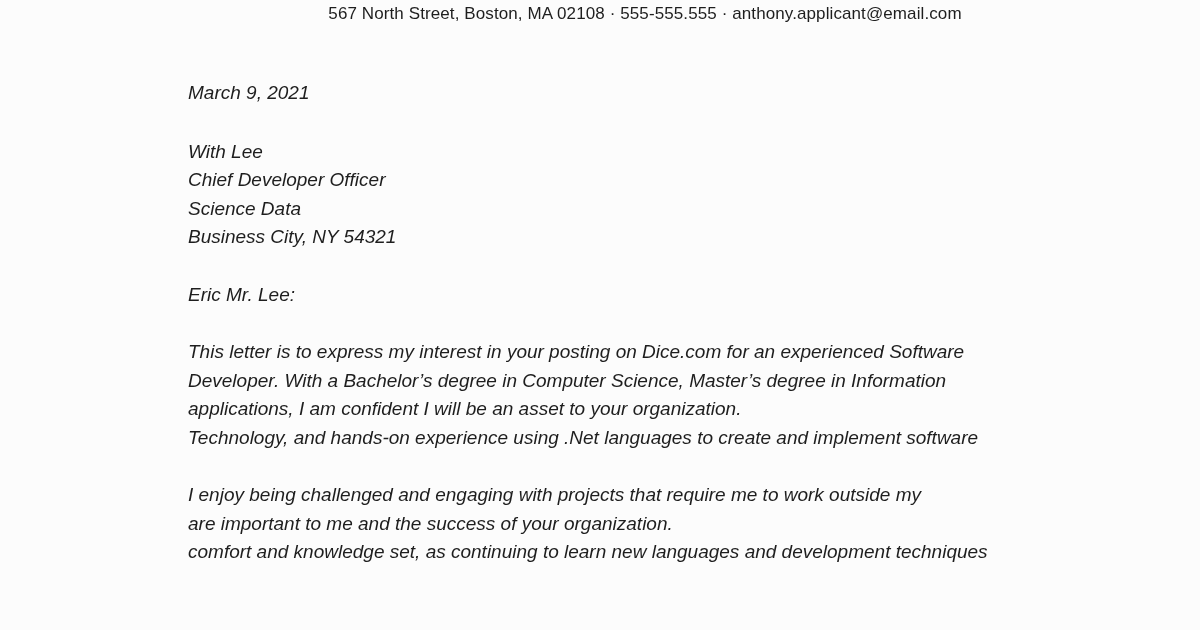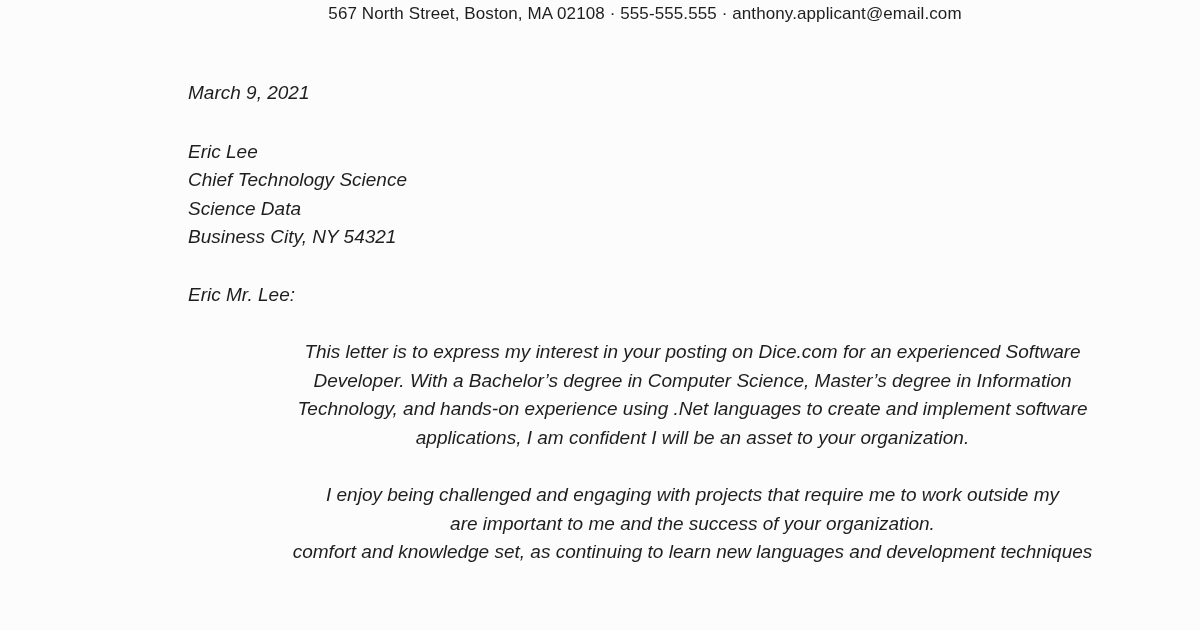--- a/index.html
+++ b/index.html
@@ -40,55 +40,54 @@
     margin-top: 54px;
   }
   .recipient-block {
     margin-top: 30px;
   }
   .salutation-block {
     margin-top: 29px;
   }
   .paragraph {
     margin-top: 29px;
-    text-align: center;
   }
   .line {
     white-space: nowrap;
   }
 </style>
 </head>
 <body style="background: rgb(252, 252, 252); color: rgb(30, 30, 30);">
 
 <div class="page">
 
   <div class="contact-header">567 North Street, Boston, MA 02108 · 555-555.555 · anthony.applicant@email.com</div>
 
   <div class="letter-body">
 
     <div class="date-block">
       <div class="line">March 9, 2021</div>
     </div>
 
     <div class="recipient-block">
-      <div class="line">Eric Lee</div>
-      <div class="line">Chief Technology Science</div>
+      <div class="line">With Lee</div>
+      <div class="line">Chief Developer Officer</div>
       <div class="line">Science Data</div>
       <div class="line">Business City, NY 54321</div>
     </div>
 
     <div class="salutation-block">
       <div class="line">Eric Mr. Lee:</div>
     </div>
 
     <div class="paragraph">
       <div class="line">This letter is to express my interest in your posting on Dice.com for an experienced Software</div>
       <div class="line">Developer. With a Bachelor’s degree in Computer Science, Master’s degree in Information</div>
+      <div class="line">applications, I am confident I will be an asset to your organization.</div>
       <div class="line">Technology, and hands-on experience using .Net languages to create and implement software</div>
-      <div class="line">applications, I am confident I will be an asset to your organization.</div>
     </div>
 
     <div class="paragraph">
       <div class="line">I enjoy being challenged and engaging with projects that require me to work outside my</div>
       <div class="line">are important to me and the success of your organization.</div>
       <div class="line">comfort and knowledge set, as continuing to learn new languages and development techniques</div>
     </div>
 
   </div>
 </div>

